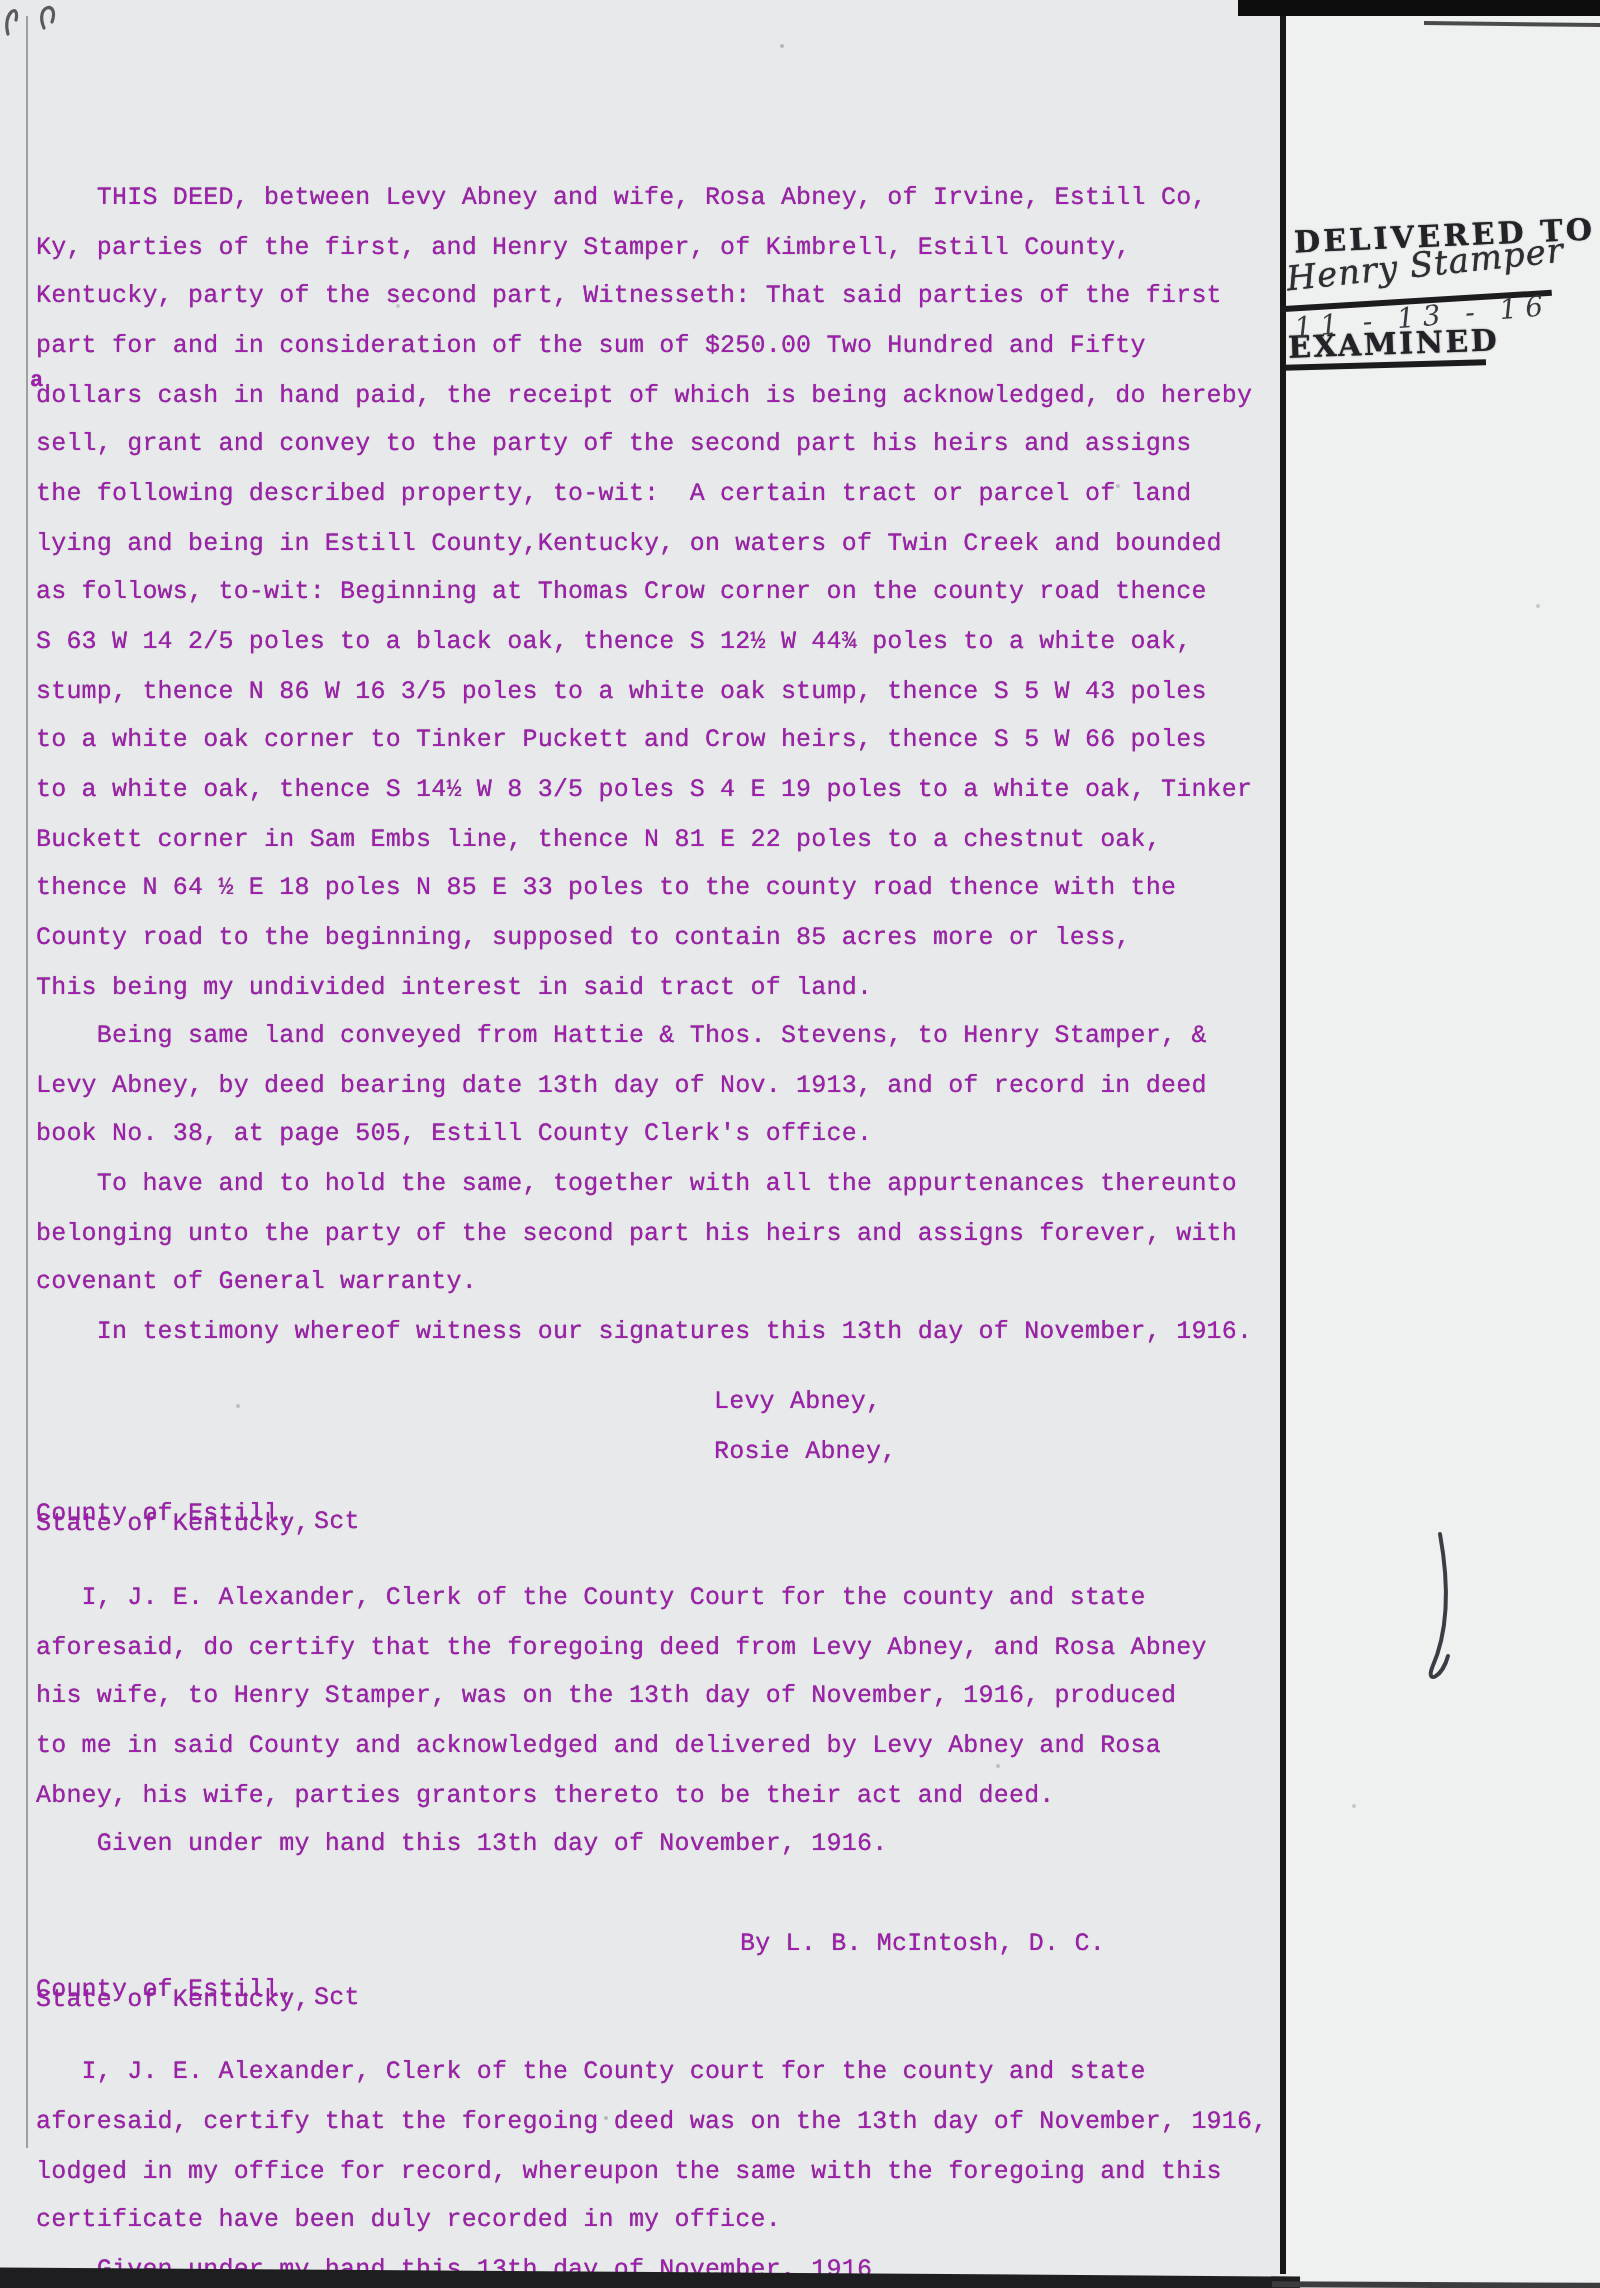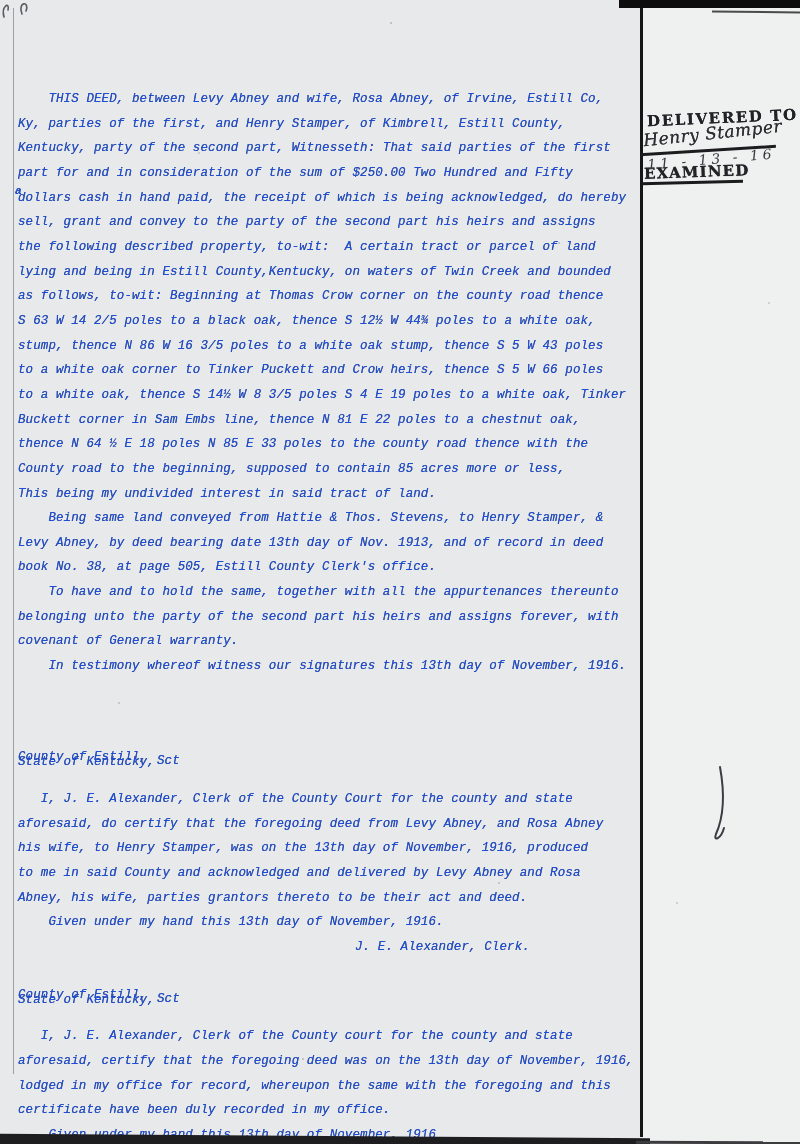--- a/index.html
+++ b/index.html
@@ -17,24 +17,23 @@
   .left-edge-line{position:absolute;left:13px;top:8px;width:1px;height:1066px;background:#8f9092;opacity:.85;}
   .bottom-band{position:absolute;left:-6px;top:1136px;width:656px;height:12px;background:#1e1e20;transform:rotate(.4deg);z-index:6;}
   .bottom-band2{position:absolute;left:636px;top:1141px;width:164px;height:3px;background:#3c3c3e;transform:rotate(.25deg);z-index:6;}
   .speckles{position:absolute;left:0;top:0;width:2px;height:2px;border-radius:50%;background:transparent;
     box-shadow:390px 22px 0 rgba(120,120,125,.45),558px 242px 0 rgba(120,120,125,.4),
     118px 702px 0 rgba(120,120,125,.4),302px 1058px 0 rgba(120,120,125,.45),
     768px 302px 0 rgba(120,120,125,.35),676px 902px 0 rgba(120,120,125,.35),
     198px 152px 0 rgba(120,120,125,.35),498px 882px 0 rgba(120,120,125,.4);}
   
   .tblock{
-    position:absolute;color:#1d4ed8;font-size:12.5px;line-height:24.65px;
+    position:absolute;color:#a21caf;font-size:12.5px;line-height:24.65px;
     letter-spacing:.1px;white-space:pre;z-index:1;
     text-shadow:0 0 .4px rgba(64,65,70,.85);
-    font-style:italic;
   }
   .tline{white-space:pre;}
   .body-block{left:18px;top:87px;}
   .sig-block{left:357px;top:689px;}
   .para2-block{left:18px;top:787px;}
   .para3-block{left:18px;top:1024px;line-height:24.75px;}
   .att{position:absolute;left:0;top:0;width:300px;height:60px;}
   .att .state{position:absolute;left:18px;top:0;margin-top:13px;}
   .att .sct{position:absolute;left:157px;top:12px;}
   .att .county{position:absolute;left:18px;top:8px;}
@@ -69,30 +68,31 @@
 
   <svg class="corner-squiggle" width="42" height="22" viewBox="0 0 42 22">
     <path d="M4 17 C1 6 10 1 8 10" fill="none" stroke="#5a5a5e" stroke-width="1.6" stroke-linecap="round"></path>
     <path d="M22 14 C17 2 30 0 26 11" fill="none" stroke="#5a5a5e" stroke-width="1.6" stroke-linecap="round"></path>
   </svg>
 
   <div class="tblock body-block"><div class="tline">    THIS DEED, between Levy Abney and wife, Rosa Abney, of Irvine, Estill Co,</div><div class="tline">Ky, parties of the first, and Henry Stamper, of Kimbrell, Estill County,</div><div class="tline">Kentucky, party of the second part, Witnesseth: That said parties of the first</div><div class="tline">part for and in consideration of the sum of $250.00 Two Hundred and Fifty</div><div class="tline">dollars cash in hand paid, the receipt of which is being acknowledged, do hereby</div><div class="tline">sell, grant and convey to the party of the second part his heirs and assigns</div><div class="tline">the following described property, to-wit:  A certain tract or parcel of land</div><div class="tline">lying and being in Estill County,Kentucky, on waters of Twin Creek and bounded</div><div class="tline">as follows, to-wit: Beginning at Thomas Crow corner on the county road thence</div><div class="tline">S 63 W 14 2/5 poles to a black oak, thence S 12½ W 44¾ poles to a white oak,</div><div class="tline">stump, thence N 86 W 16 3/5 poles to a white oak stump, thence S 5 W 43 poles</div><div class="tline">to a white oak corner to Tinker Puckett and Crow heirs, thence S 5 W 66 poles</div><div class="tline">to a white oak, thence S 14½ W 8 3/5 poles S 4 E 19 poles to a white oak, Tinker</div><div class="tline">Buckett corner in Sam Embs line, thence N 81 E 22 poles to a chestnut oak,</div><div class="tline">thence N 64 ½ E 18 poles N 85 E 33 poles to the county road thence with the</div><div class="tline">County road to the beginning, supposed to contain 85 acres more or less,</div><div class="tline">This being my undivided interest in said tract of land.</div><div class="tline">    Being same land conveyed from Hattie &amp; Thos. Stevens, to Henry Stamper, &amp;</div><div class="tline">Levy Abney, by deed bearing date 13th day of Nov. 1913, and of record in deed</div><div class="tline">book No. 38, at page 505, Estill County Clerk's office.</div><div class="tline">    To have and to hold the same, together with all the appurtenances thereunto</div><div class="tline">belonging unto the party of the second part his heirs and assigns forever, with</div><div class="tline">covenant of General warranty.</div><div class="tline">    In testimony whereof witness our signatures this 13th day of November, 1916.</div></div>
 
   <div class="tblock correction">a</div>
 
+  <div class="tblock sig-block"><div class="tline">Levy Abney,</div><div class="tline">Rosie Abney,</div></div>
 
   <div class="tblock att att1">
     <div class="state">State of Kentucky,</div>
     <div class="sct">Sct</div>
     <div class="county">County of Estill,</div>
   </div>
 
   <div class="tblock para2-block"><div class="tline">   I, J. E. Alexander, Clerk of the County Court for the county and state</div><div class="tline">aforesaid, do certify that the foregoing deed from Levy Abney, and Rosa Abney</div><div class="tline">his wife, to Henry Stamper, was on the 13th day of November, 1916, produced</div><div class="tline">to me in said County and acknowledged and delivered by Levy Abney and Rosa</div><div class="tline">Abney, his wife, parties grantors thereto to be their act and deed.</div><div class="tline">    Given under my hand this 13th day of November, 1916.</div></div>
 
-  <div class="tblock clerk-sig">J. E. Alexander, Clerk.</div>
+  <div class="tblock clerk-by">By L. B. McIntosh, D. C.</div>
 
   <div class="tblock att att2">
     <div class="state">State of Kentucky,</div>
     <div class="sct">Sct</div>
     <div class="county">County of Estill,</div>
   </div>
 
   <div class="tblock para3-block"><div class="tline">   I, J. E. Alexander, Clerk of the County court for the county and state</div><div class="tline">aforesaid, certify that the foregoing deed was on the 13th day of November, 1916,</div><div class="tline">lodged in my office for record, whereupon the same with the foregoing and this</div><div class="tline">certificate have been duly recorded in my office.</div><div class="tline">    Given under my hand this 13th day of November, 1916</div></div>
 
   <div class="stamp stamp-delivered">DELIVERED TO</div>

